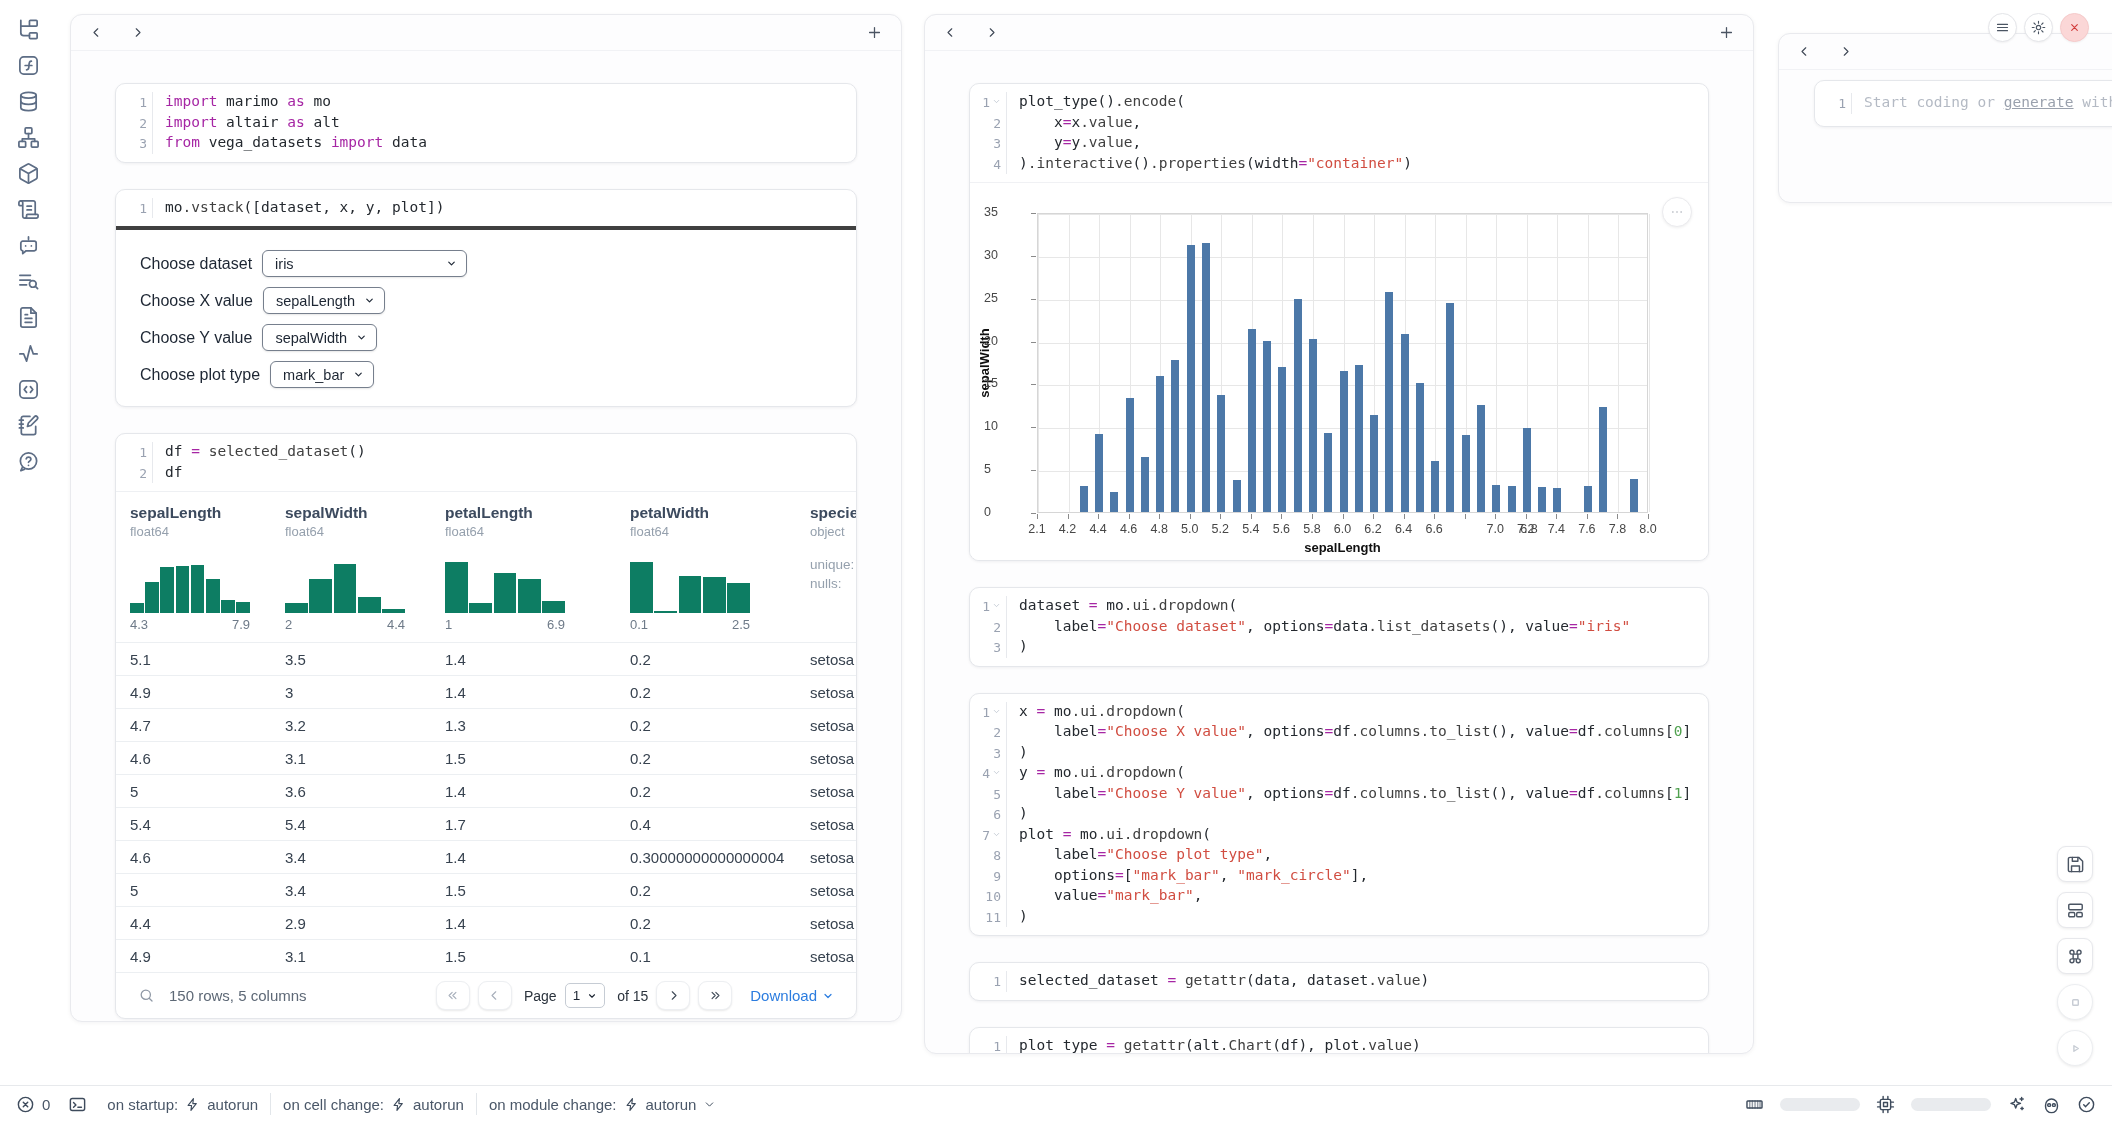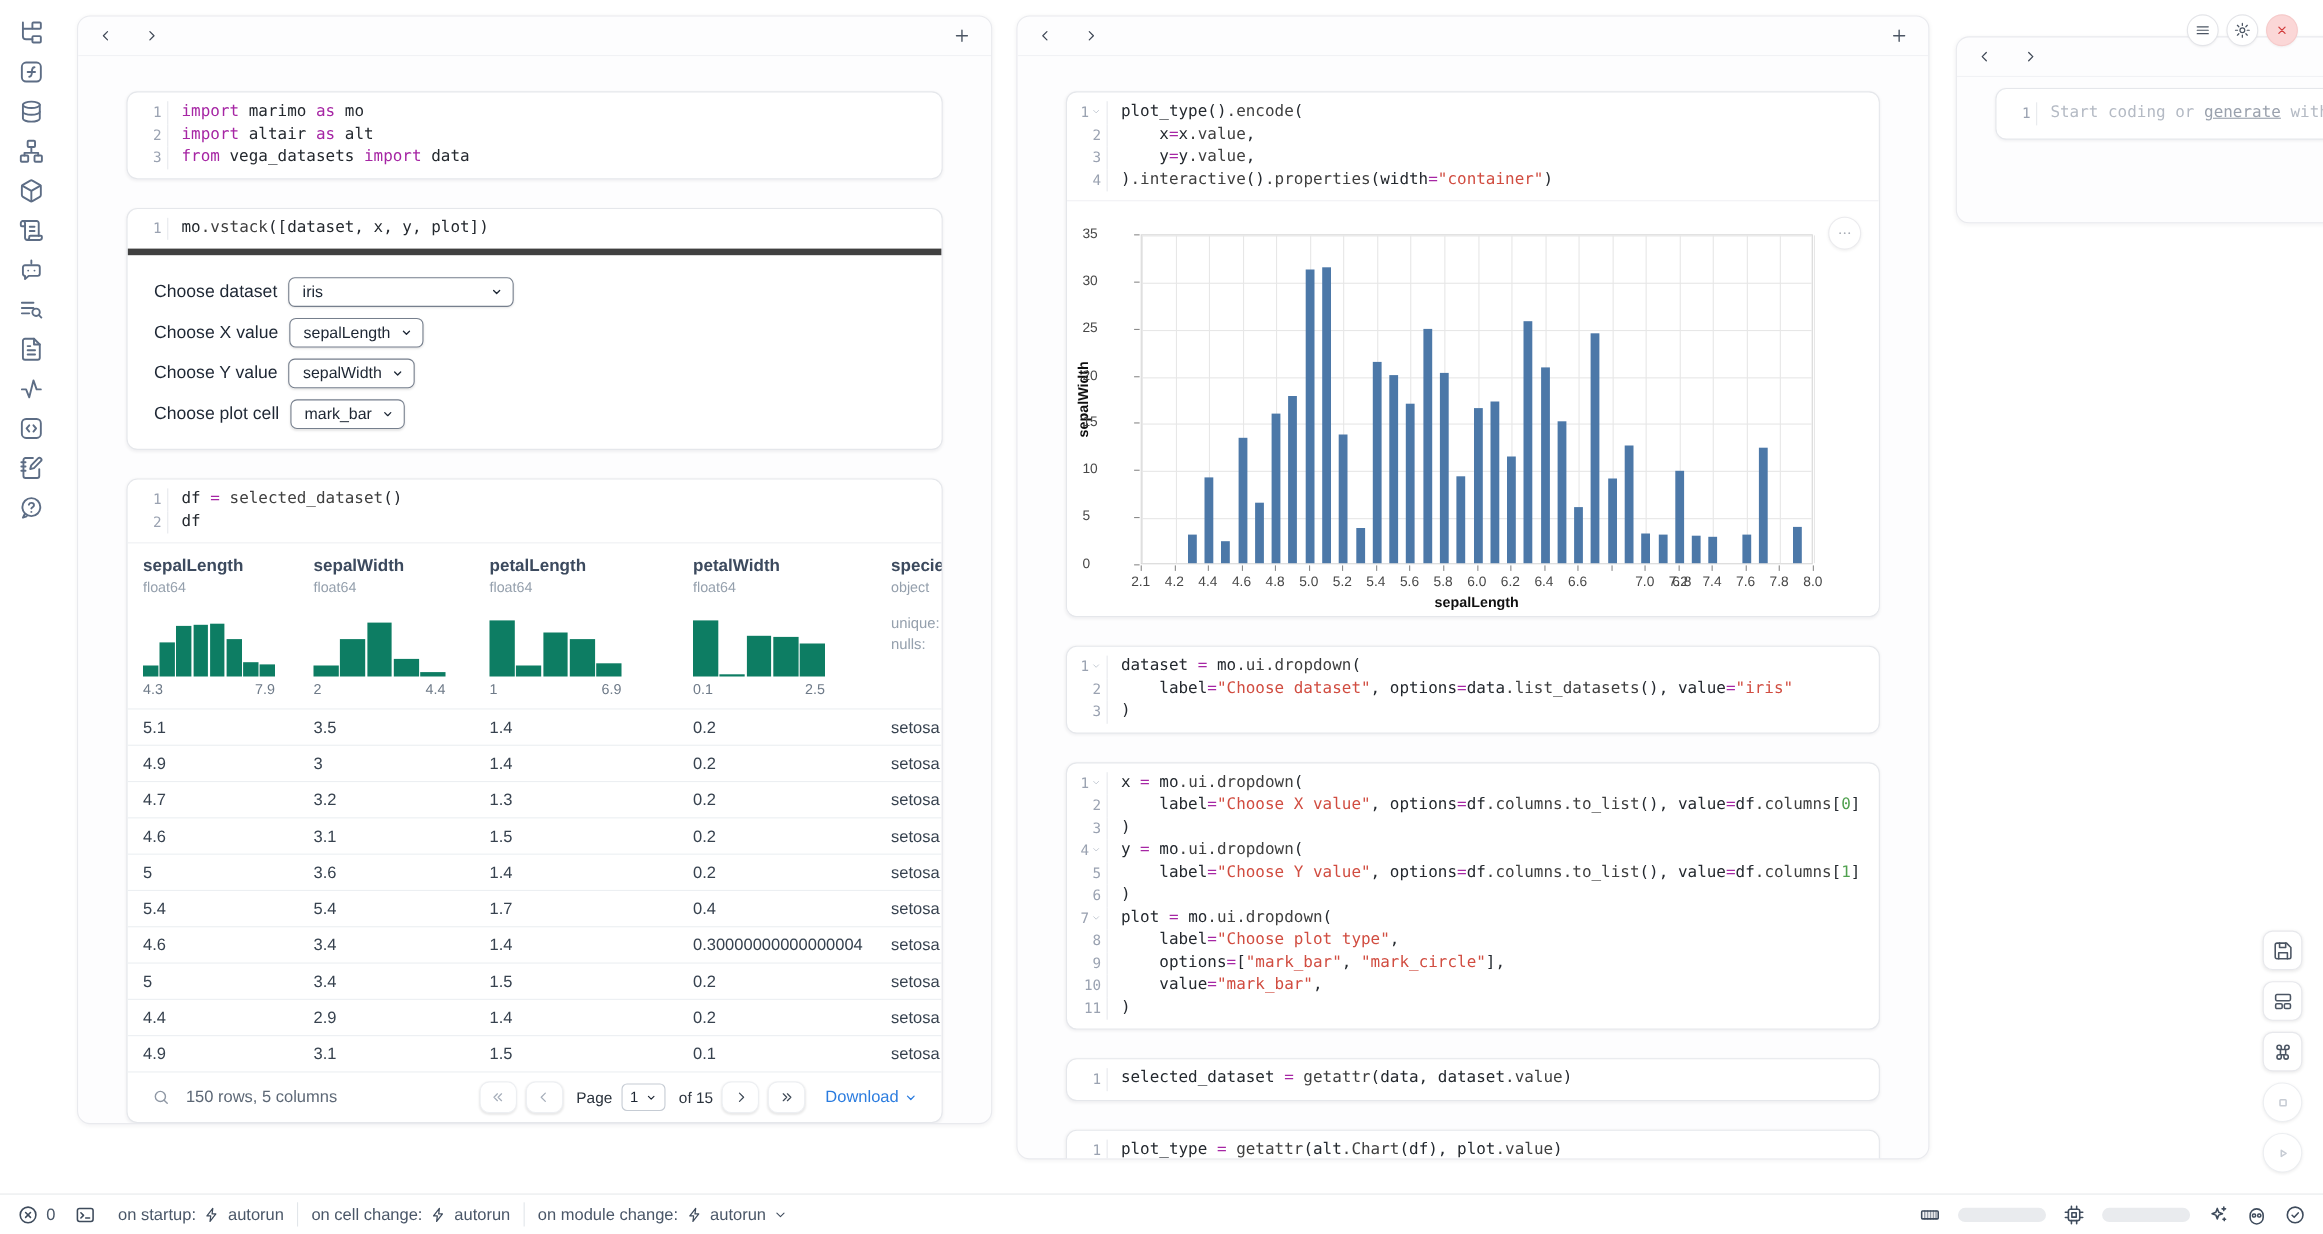--- a/index.html
+++ b/index.html
@@ -35,21 +35,21 @@
   .code-line { display:flex; }
   .ln { flex:0 0 36px; display:inline-flex; justify-content:flex-end; align-items:flex-start; gap:2px;
         color:#9aa2b1; font-size:13px; padding-right:5px; padding-top:1px; }
   .fold { width:9px; height:9px; color:#b2bac6; margin-top:4px; }
   .fold svg { width:9px; height:9px; }
   .code-text { border-left:1px solid #e7e9ed; padding-left:12px; white-space:pre; flex:1; color:#1c1f26; }
   .tok-kw { color:#a626a4; } .tok-fn { color:#404040; } .tok-st { color:#d14d41; }
   .tok-nm { color:#50a14f; } .tok-op { color:#a626a4; } .tok-pl { color:#24292f; }
 
   
-  .form-area { border-top:6px solid #404040; padding:20px 24px 18px 24px; display:flex; flex-direction:column; gap:10px; }
+  .form-area { border-top:4px solid #404040; padding:20px 24px 18px 24px; display:flex; flex-direction:column; gap:10px; }
   .form-row { display:flex; align-items:center; gap:10px; font-size:16px; color:#1d2633; }
   .select { height:27px; background:#fff; border:1px solid #767f8d; border-radius:6px; display:inline-flex;
             align-items:center; gap:9px; padding:0 9px 0 12px; font-size:14.5px; color:#1d2633;
             box-shadow:0 1px 2px rgba(0,0,0,.10); cursor:pointer; }
   .select.wide { width:205px; justify-content:space-between; }
   .select .chev { width:11px; height:11px; color:#1f2937; }
   .select .chev svg { width:11px; height:11px; stroke-width:2.6; }
 
   
   .tbl { border-top:1px solid #eef0f3; }
@@ -297,21 +297,21 @@
             <span class="select">
               <span>sepalWidth</span>
               <span class="chev">
                 <svg viewBox="0 0 24 24" fill="none" stroke="currentColor" stroke-width="1.8" stroke-linecap="round" stroke-linejoin="round">
                   <path d="m6 9 6 6 6-6"></path>
                 </svg>
               </span>
             </span>
           </div>
           <div class="form-row">
-            <span>Choose plot cell</span>
+            <span>Choose plot type</span>
             <span class="select">
               <span>mark_bar</span>
               <span class="chev">
                 <svg viewBox="0 0 24 24" fill="none" stroke="currentColor" stroke-width="1.8" stroke-linecap="round" stroke-linejoin="round">
                   <path d="m6 9 6 6 6-6"></path>
                 </svg>
               </span>
             </span>
           </div>
         </div>

